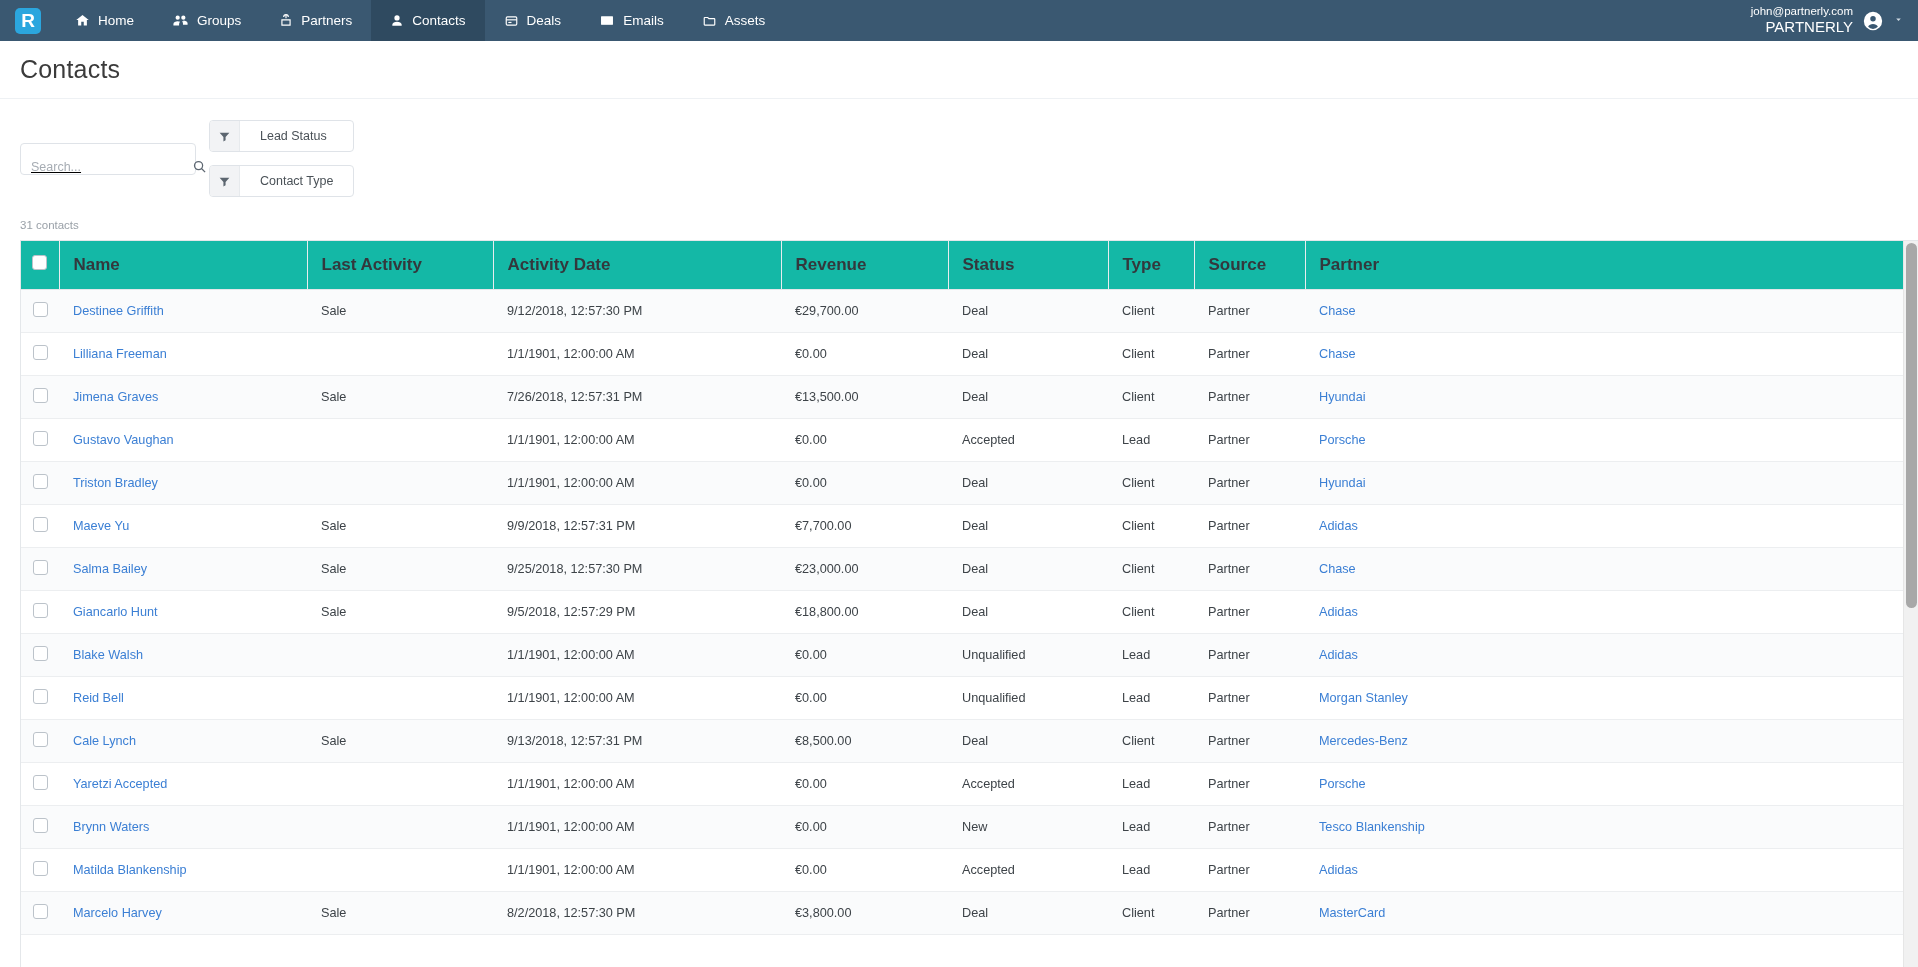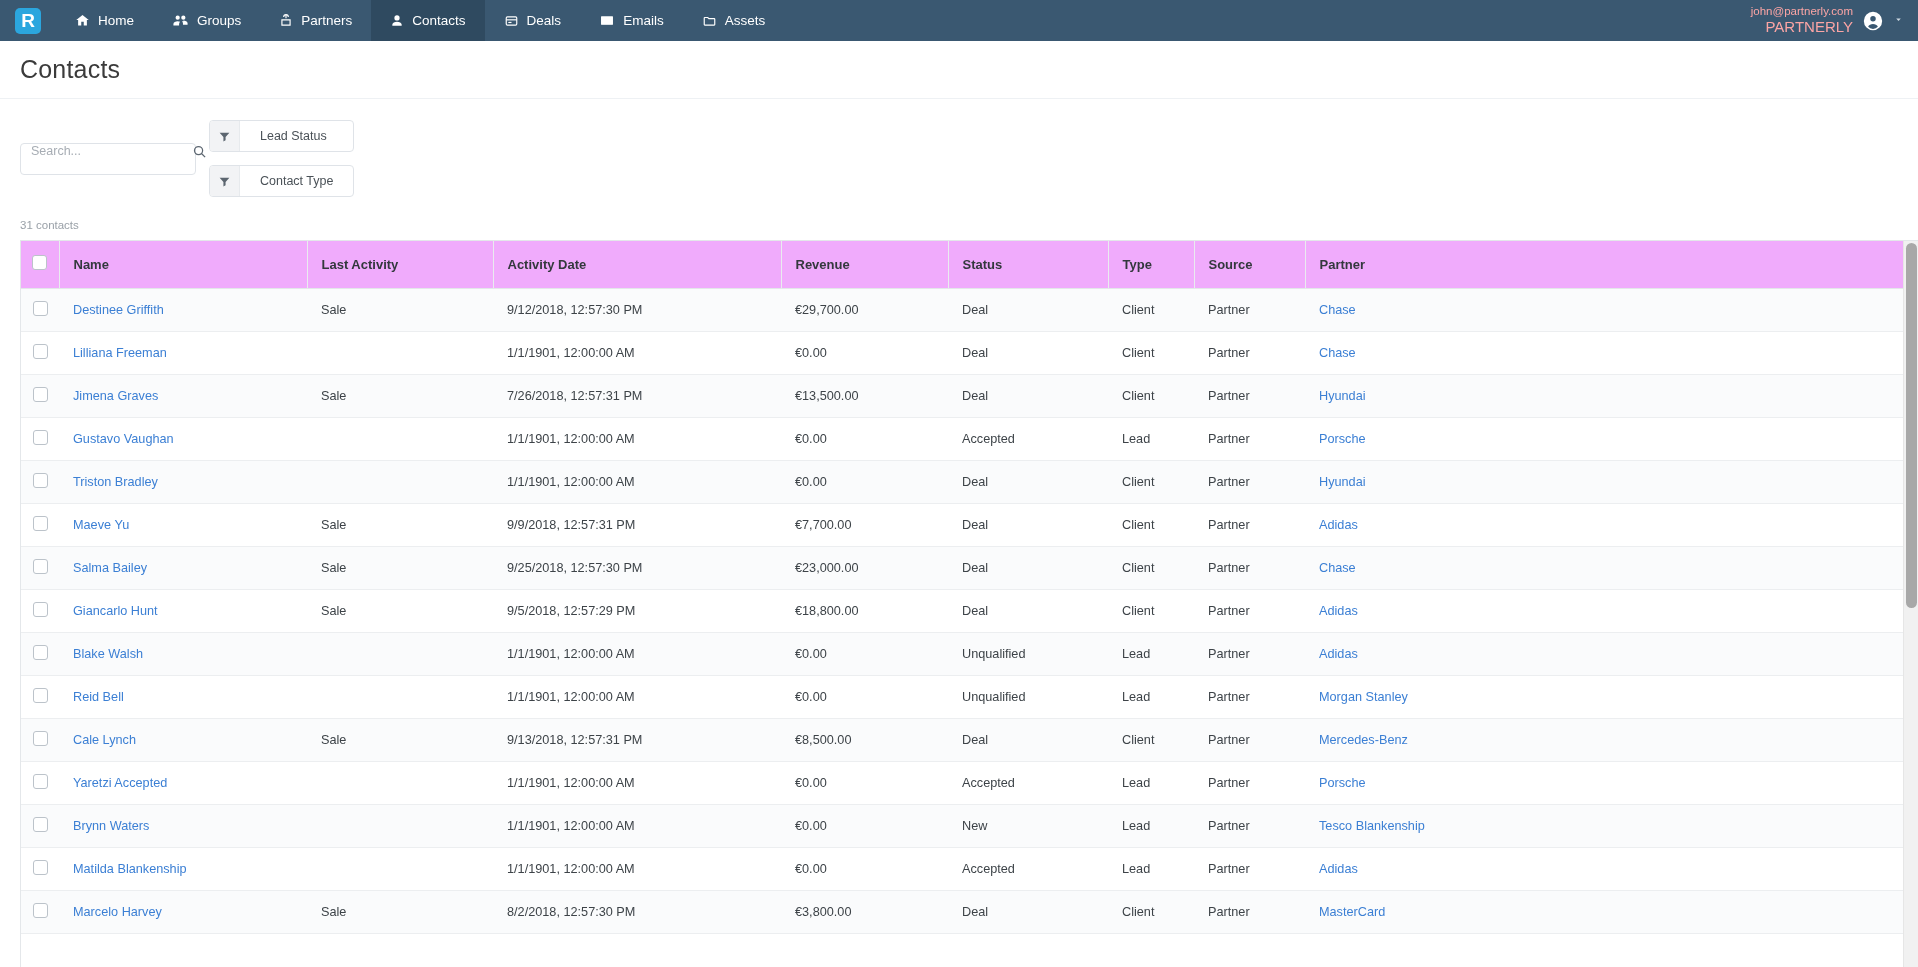--- a/index.html
+++ b/index.html
@@ -44,38 +44,39 @@
   }
   .navitem.active { background: #2f4a60; }
   .navitem .nic { display: flex; align-items: center; }
   .navitem svg { display: block; }
 
   .user-area {
     margin-left: auto;
     display: flex; align-items: center;
     padding-right: 14px; gap: 9px;
   }
-  .user-text { text-align: right; color: #fca5a5; line-height: 1.15; }
+  .user-text { text-align: right; color: #ffffff; line-height: 1.15; }
   .user-email { font-size: 11.5px; }
   .user-org { font-size: 15px; }
   .avatar-ic { color: #ffffff; display: flex; align-items: center; }
   .caret-ic { color: #cfd9e2; font-size: 11px; }
 
   
   .page-head { padding: 14px 0 14px 20px; border-bottom: 1px solid #eef1f4; }
   .page-title { font-size: 25px; color: #3b3b3b; font-weight: normal; letter-spacing: .2px; }
   .page-sub { font-size: 12.5px; color: #8b949c; margin-top: 6px; }
 
   
   .filterbar { display: flex; align-items: center; gap: 13px; padding: 21px 0 0 20px; }
   .search-box {
     width: 176px; height: 32px;
     border: 1px solid #dfe3e8; border-radius: 4px;
-    display: flex; align-items: flex-start; padding: 0 10px;
+    display: flex; align-items: flex-end; padding: 0 10px;
     background: #fff;
+    text-decoration: underline;
   }
   .search-box input {
     border: 0; outline: 0; flex: 1;
     font-size: 12.5px; color: #444;
     font-family: "Liberation Sans", sans-serif;
     background: transparent;
   }
   .search-box input::placeholder { color: #a7adb4; }
   .search-ic { color: #5c6670; display: flex; }
 
@@ -104,23 +105,23 @@
     margin-left: 20px;
     border: 1px solid #e4e7ea;
     border-right: 0;
     height: 762px;
     position: relative;
     overflow: hidden;
     background: #fff;
   }
   table { border-collapse: collapse; width: 1884px; table-layout: fixed; }
   thead th {
-    background: #f0abfc;
+    background: #14b8a6;
     text-align: left;
-    font-size: 13px;
+    font-size: 17px;
     font-weight: bold;
     color: #33383d;
     padding: 14px 0 14px 14px;
     border-bottom: 1px solid #e4e7ea;
     border-right: 1px solid #e9ecef;
     height: 47px;
   }
   thead th:last-child { border-right: 0; }
   tbody td {
     font-size: 12.7px;

